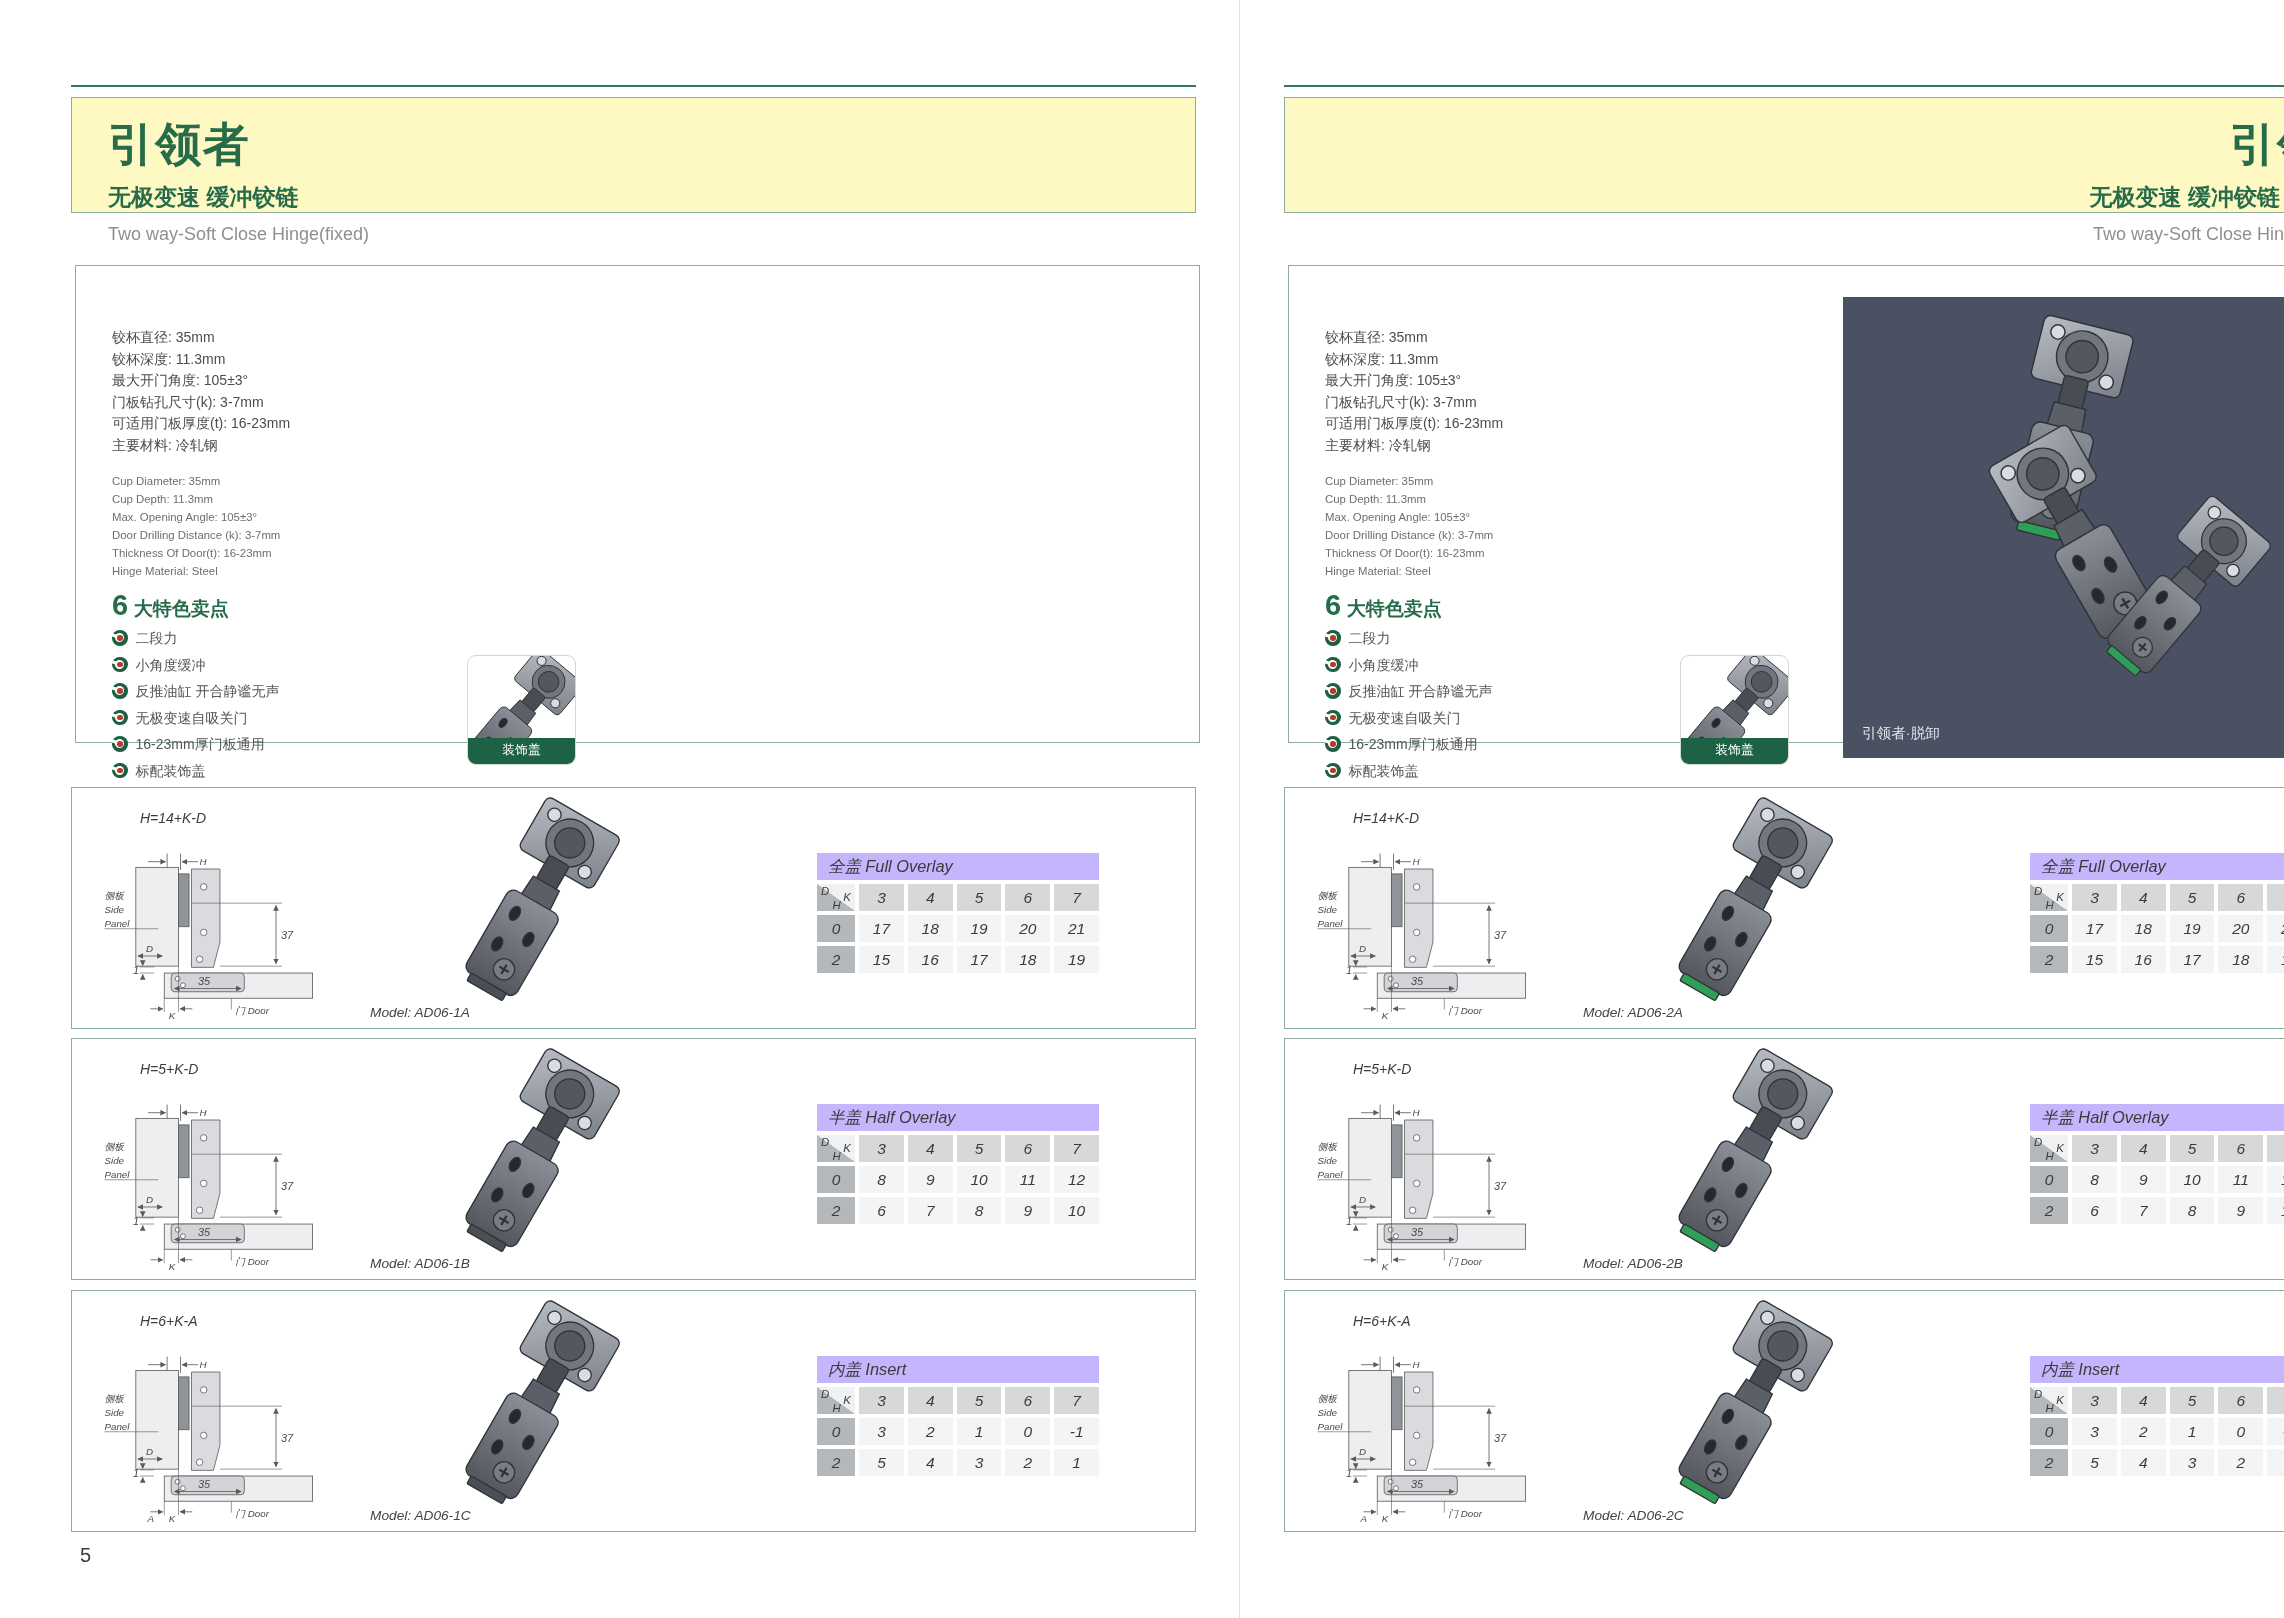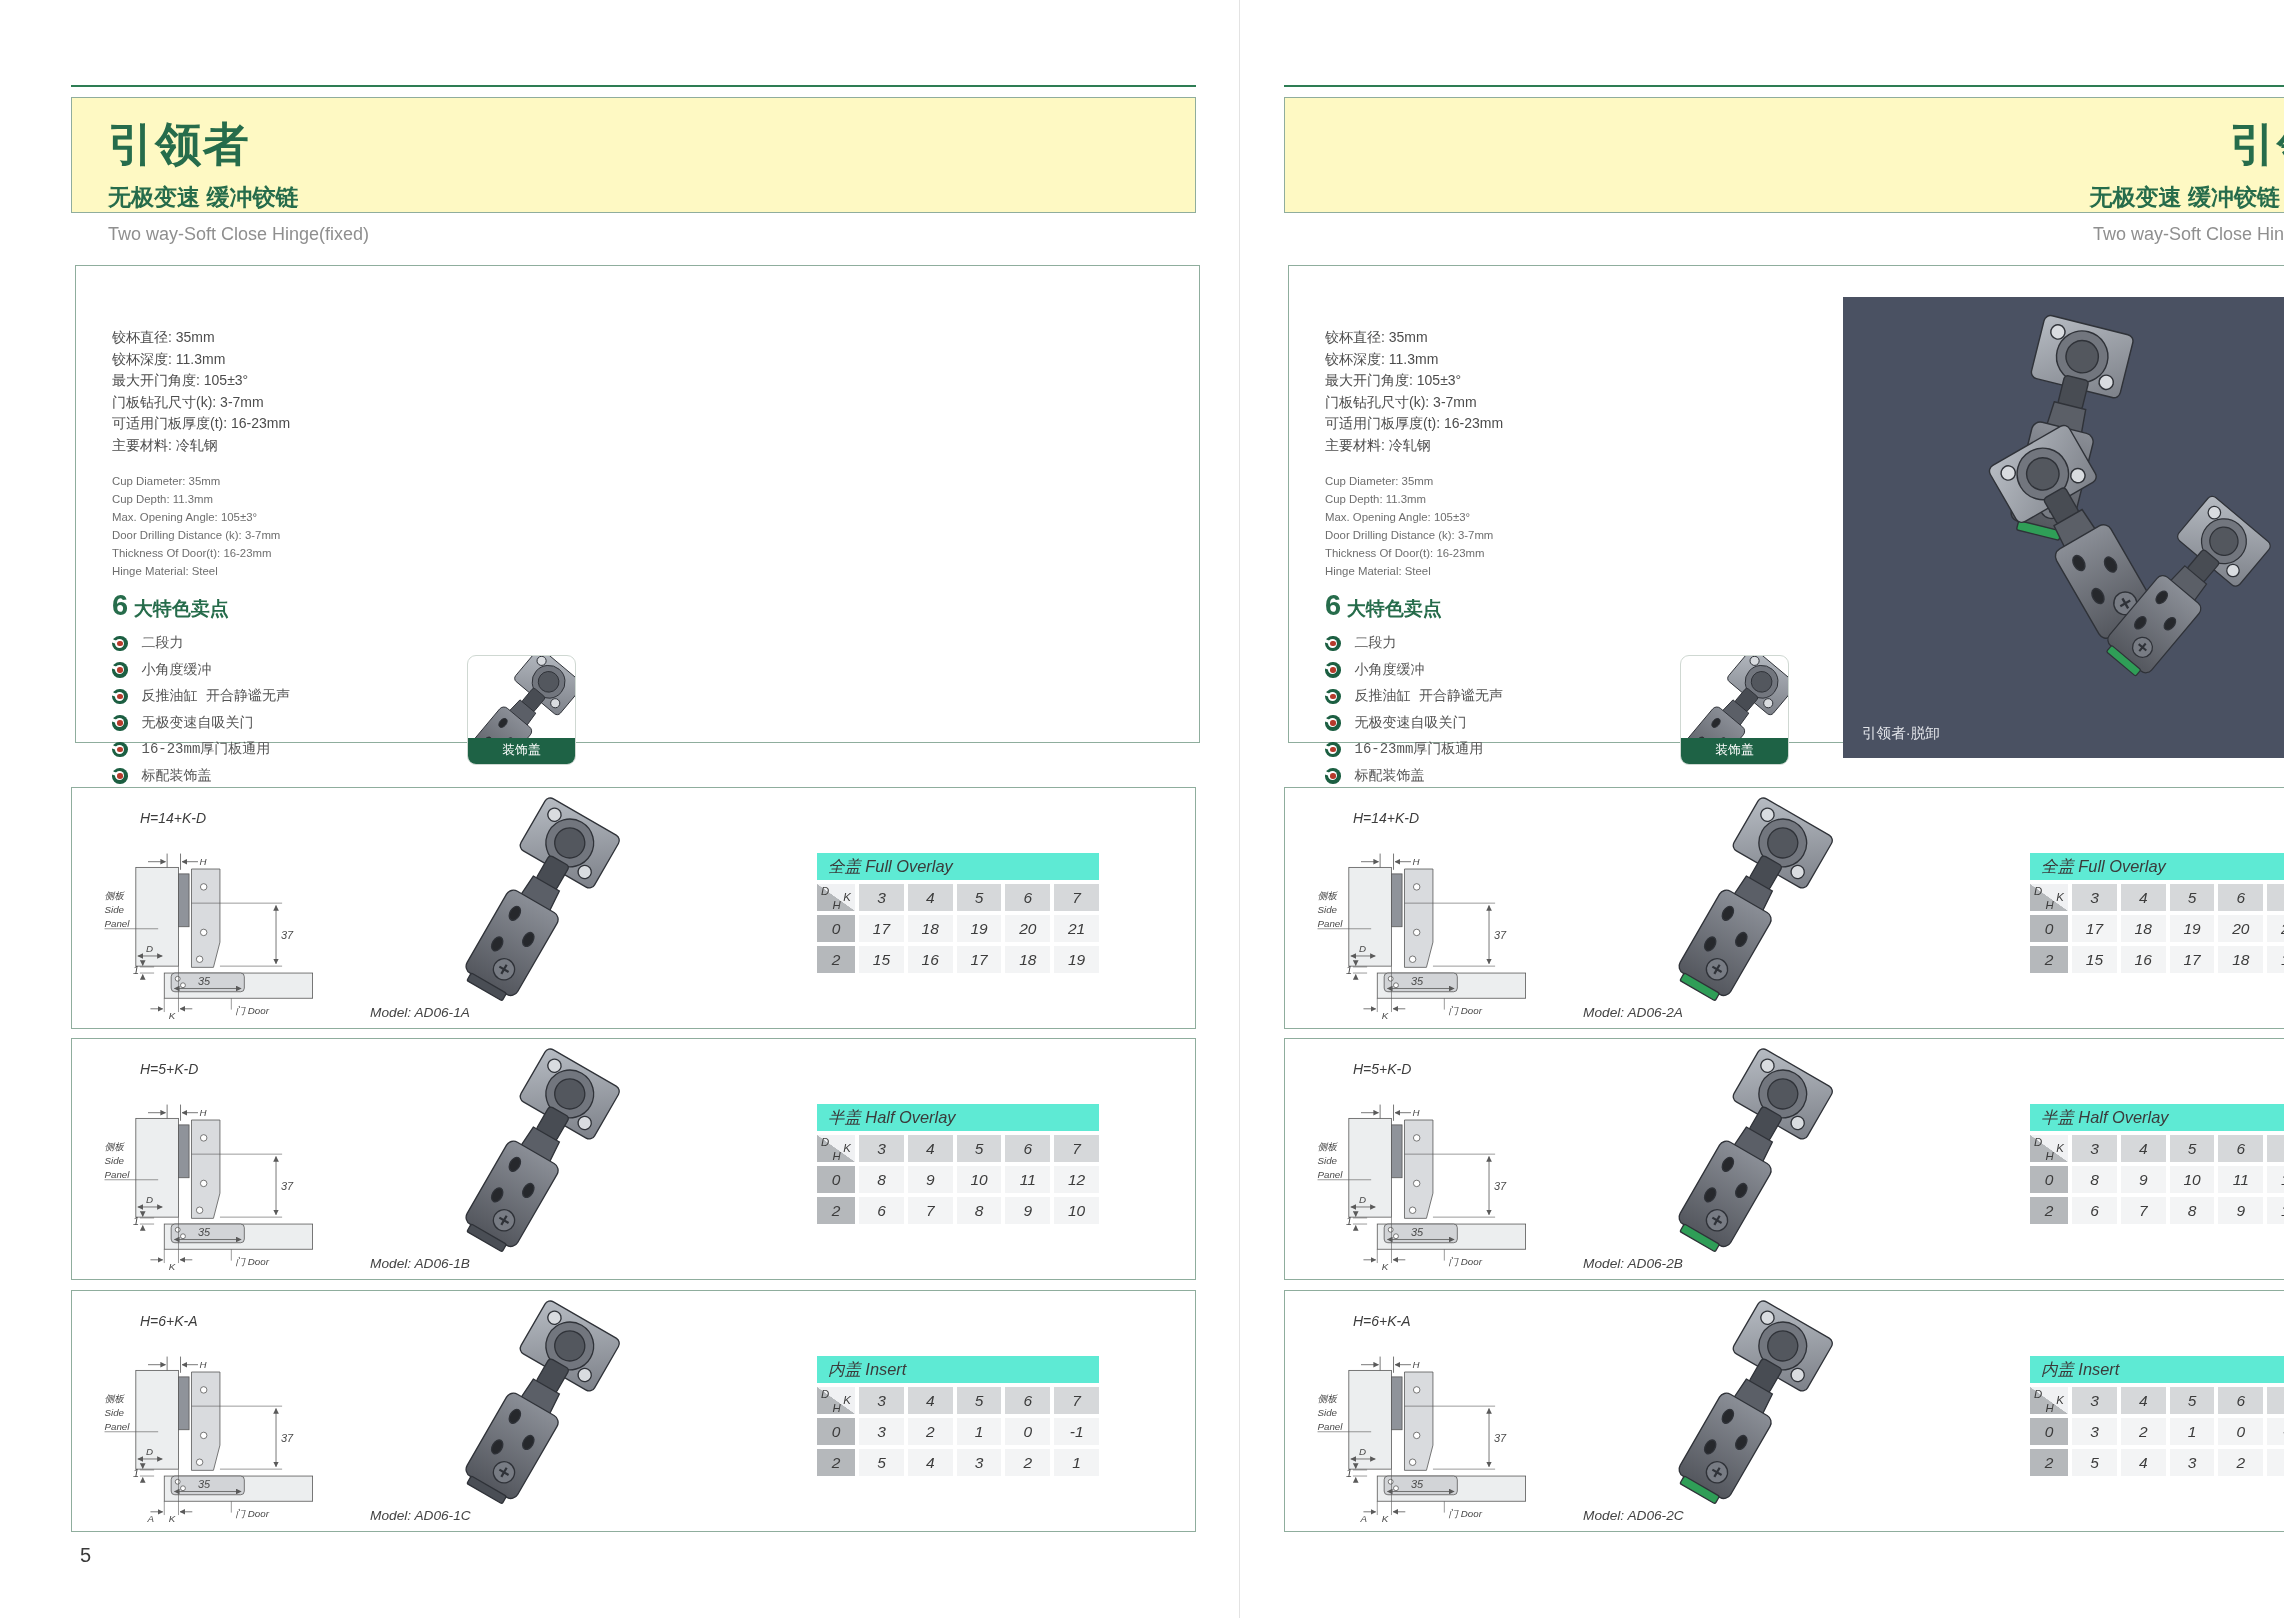--- a/index.html
+++ b/index.html
@@ -27,21 +27,21 @@
   .cbox {
     position:absolute; left:4px; top:265px; width:100%; height:478px;
     border:0.9px solid #8fad9d; box-sizing:border-box; background:#fff;
   }
   .specs-cn { position:absolute; left:36px; top:61px; font-size:14px; line-height:21.5px; color:#4c4c4c; }
   .specs-en { position:absolute; left:36px; top:206px; font-size:11.4px; line-height:18px; color:#6e6e6e; }
   .feat-head { position:absolute; left:36px; top:323px; color:#266c4b; }
   .feat-num { font-size:29px; font-weight:700; }
   .feat-title { font-size:19px; font-weight:700; margin-left:5.5px; }
   .feats { position:absolute; left:36px; top:364px; list-style:none; margin:0; padding:0; }
-  .feat { display:flex; align-items:center; gap:14px; height:26.5px;font-family:Liberation Mono, monospace; }
+  .feat { display:flex; align-items:flex-start; gap:8px; height:26.5px; }
   .feat-text { font-size:14px; color:#555; }
   .bullet-ico { position:relative; width:15.5px; height:15.5px; border-radius:50%; background:#1c5f42; flex:0 0 15.5px; }
   .bullet-ico::before { content:""; position:absolute; inset:3.2px; border-radius:50%; background:#fff; }
   .bullet-ico::after  { content:""; position:absolute; left:5px; top:5px; width:5.5px; height:5.5px; border-radius:50%; background:#b73a2c; }
   .notch { position:absolute; left:-1.4px; top:4.1px; width:6px; height:3.2px; background:#fff; transform:rotate(20deg); }
 
   .mini-card {
     position:absolute; left:391px; top:389px; width:109px; height:110px;
     border:0.9px solid #cfd8d2; border-radius:9px; overflow:hidden; background:#fff; box-sizing:border-box;
   }
@@ -67,21 +67,21 @@
 
   .formula { position:absolute; left:68px; top:22px; font-size:14px; color:#3c3c3c; }
   .diag { position:absolute; left:25px; top:42px; width:228px; height:191px; }
   .diag text { font-size:24px; fill:#4a4a4a; }
   .diag .dimtxt { font-size:27px; }
   .model { position:absolute; left:298px; top:217px; font-size:13.7px; color:#444; }
   .row-hinge { position:absolute; left:339px; top:7.3px; width:274px; height:222px; }
 
   .tbl { position:absolute; left:745px; top:65px; width:282px; }
   .tbl-title {
-    height:27px; background:#5eead4; color:#3b3b3b; font-size:16.4px;
+    height:27px; background:#c4b5fd; color:#3b3b3b; font-size:16.4px;
     display:flex; align-items:center; padding-left:11px; margin-bottom:4.1px; box-sizing:border-box;
   }
   .tbl-grid { display:grid; grid-template-columns:38px repeat(5,1fr); gap:4.1px; }
   .cell { height:27px; display:flex; align-items:center; justify-content:center; font-size:15.5px; color:#3c3c3c; }
   .colh { background:#d6d8da; }
   .rowh { background:#b5b8bb; }
   .data { background:#f3f4f5; }
   .corner { position:relative; background:linear-gradient(to top right, #b5b8bb 49.6%, #f0f1f3 50.4%); }
   .corner span { position:absolute; font-size:11.4px; color:#3c3c3c; }
   .cD { left:4.1px; top:1.4px; } .cK { right:4.1px; top:6.9px; } .cH { left:15.5px; bottom:0.5px; }

